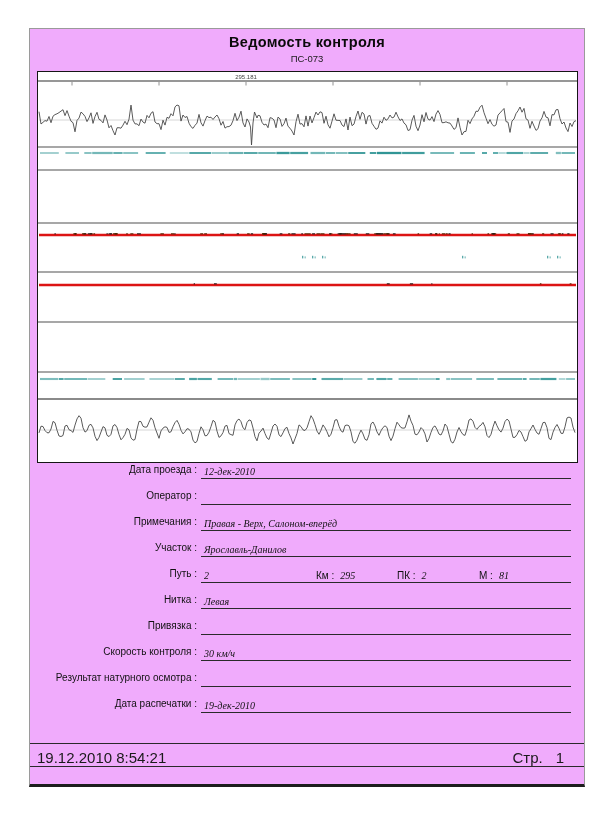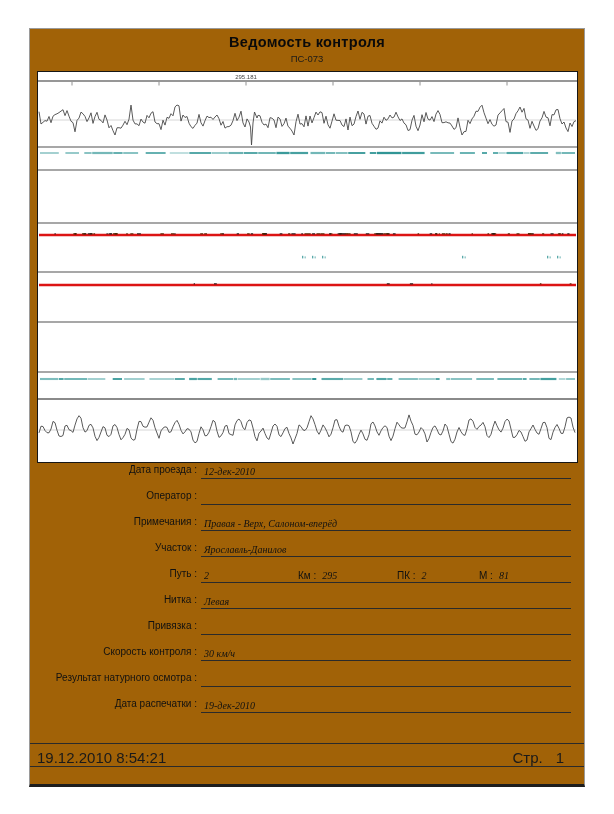--- a/index.html
+++ b/index.html
@@ -3,21 +3,21 @@
 <meta charset="utf-8">
 <style>
   html,body{margin:0;padding:0;}
   body{
     width:614px;height:814px;background:#ffffff;position:relative;
     font-family:"Liberation Sans",sans-serif;color:#111;
     -webkit-font-smoothing:antialiased;
   }
   .page{
     position:absolute;left:29px;top:28px;width:554px;height:755px;
-    background:#a16207;border:1px solid #9a9a9a;border-bottom:3px solid #1d1d1d;
+    background:#f0abfc;border:1px solid #9a9a9a;border-bottom:3px solid #1d1d1d;
   }
   .title{
     position:absolute;top:5px;left:0;right:0;text-align:center;
     font-size:14.5px;font-weight:bold;letter-spacing:.3px;color:#0a0a0a;
   }
   .subtitle{
     position:absolute;top:24px;left:0;right:0;text-align:center;
     font-size:9.5px;color:#1a1a1a;
   }
   .strip{
@@ -34,21 +34,21 @@
   .row-value{
     position:absolute;left:171px;right:13px;bottom:0;height:20px;
     border-bottom:1px solid #2a2a2a;
   }
   .value-text{
     position:absolute;left:3px;bottom:1px;
     font-family:"Liberation Serif",serif;font-style:italic;font-size:10px;
     white-space:nowrap;color:#111;text-align:center;
   }
   .extra{position:absolute;bottom:1px;font-size:10px;white-space:nowrap;}
-  .extra:nth-of-type(2){left:97px;}
+  .extra:nth-of-type(2){left:115px;}
   .extra:nth-of-type(3){left:196px;text-align:center;}
   .extra:nth-of-type(4){left:278px;}
   .extra .xl{font-family:"Liberation Sans",sans-serif;font-style:normal;color:#111;}
   .extra .xv{font-family:"Liberation Serif",serif;font-style:italic;color:#111;margin-left:6px;}
   .footer{
     position:absolute;left:0;right:0;top:714px;height:22px;
     border-top:1.5px solid #2a2a2a;border-bottom:1px solid #2a2a2a;
     font-size:15px;color:#1a1a1a;
   }
   .footer .stamp{position:absolute;left:7px;top:5px;}

